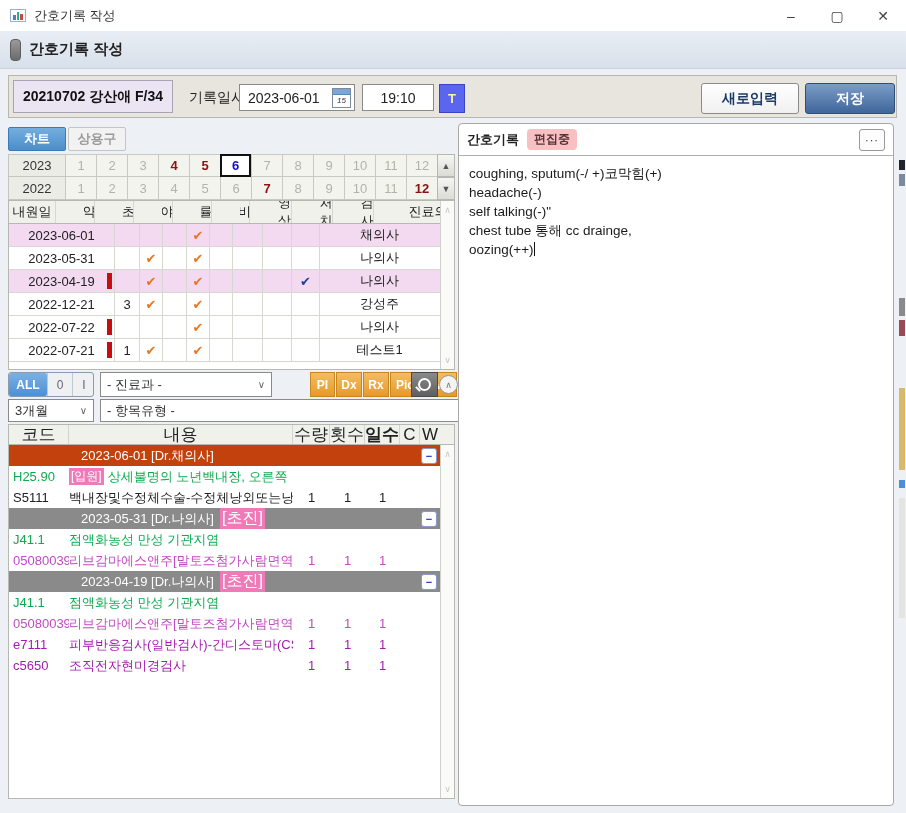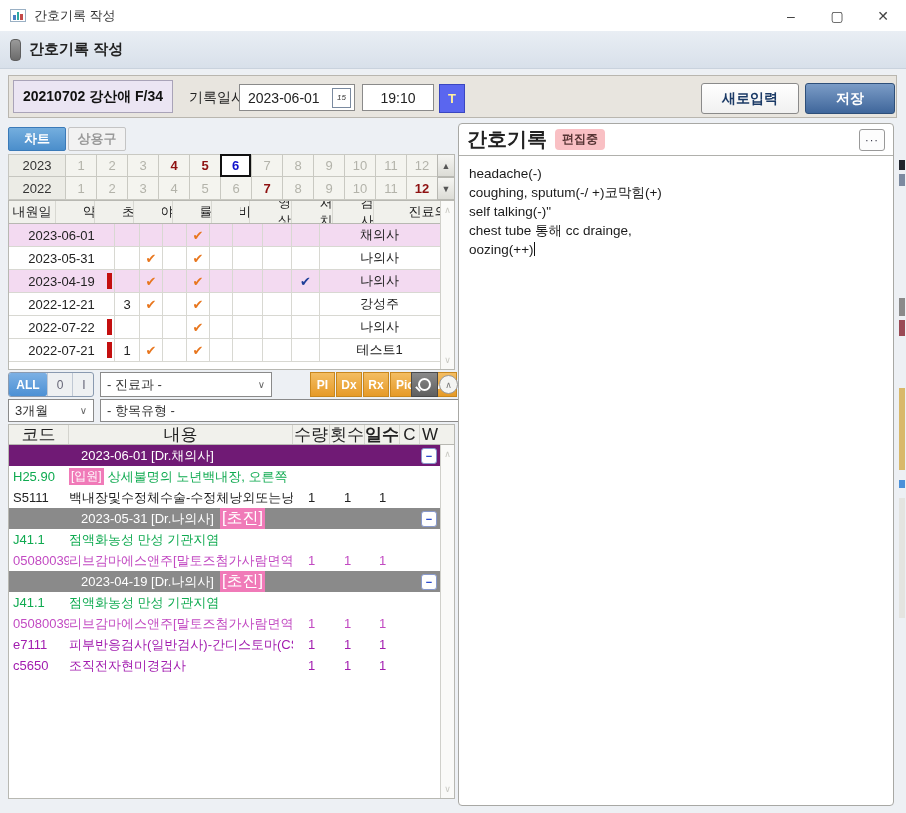--- a/index.html
+++ b/index.html
@@ -18,21 +18,21 @@
   .appheader{left:0;top:31px;width:906px;height:37px;background:linear-gradient(#e9eef4,#d8e0ea);border-bottom:1px solid #c9d2dd;display:flex;align-items:center;}
   .pill{width:9px;height:20px;border-radius:4px;background:linear-gradient(#9a9a9a,#6b6b6b);margin-left:10px;border:1px solid #5e5e5e;}
   .appheader .t{margin-left:8px;font-weight:bold;font-size:15px;color:#222;}
 
   
   .toolbar{left:8px;top:75px;width:889px;height:43px;background:#e8e5df;border:1px solid #b9b6af;box-sizing:border-box;}
   .patient{position:absolute;left:4px;top:4px;width:160px;height:33px;background:#ebe5f3;border:1px solid #a9a3b8;box-sizing:border-box;display:flex;align-items:center;justify-content:center;font-weight:bold;font-size:14px;color:#111;}
   .lbl-dt{position:absolute;left:180px;top:13px;font-size:14px;color:#222;}
   .inp{background:#fff;border:1px solid #8a8a8a;box-sizing:border-box;display:flex;align-items:center;font-size:14px;}
   .date-inp{position:absolute;left:230px;top:8px;width:116px;height:27px;padding-left:8px;}
-  .cal-ic{margin-left:auto;margin-right:3px;width:17px;height:18px;border:1px solid #7a8aa0;background:#fff;font-size:8px;display:flex;flex-direction:row;font-style:italic;}
+  .cal-ic{margin-left:auto;margin-right:3px;width:17px;height:18px;border:1px solid #7a8aa0;background:#fff;font-size:8px;display:flex;flex-direction:column;font-style:italic;}
   .cal-ic .top{height:5px;background:#7aa7d8;border-bottom:1px solid #5a87b8;}
   .cal-ic .num{flex:1;display:flex;align-items:center;justify-content:center;color:#333;}
   .time-inp{position:absolute;left:353px;top:8px;width:72px;height:27px;justify-content:center;}
   .t-btn{position:absolute;left:430px;top:8px;width:24px;height:27px;background:#5a66ef;border:1px solid #3a46c0;color:#ffef9e;font-weight:bold;display:flex;align-items:center;justify-content:center;}
   .btn-new{position:absolute;left:692px;top:7px;width:96px;height:29px;background:linear-gradient(#ffffff,#f0f0f0);border:1px solid #8a8a8a;border-radius:3px;display:flex;align-items:center;justify-content:center;font-weight:bold;color:#1b3a66;font-size:14px;}
   .btn-save{position:absolute;left:796px;top:7px;width:88px;height:29px;background:linear-gradient(#7b9cc6,#3f669b);border:1px solid #2e4f79;border-radius:3px;display:flex;align-items:center;justify-content:center;font-weight:bold;color:#fff;font-size:14px;}
 
   
   .lpanel{left:8px;top:123px;width:447px;height:683px;}
   .tabs{position:absolute;left:0;top:4px;display:flex;gap:2px;}
@@ -83,36 +83,36 @@
   .dd-period{position:absolute;left:0;top:0;width:86px;height:23px;}
   .dd-type{position:absolute;left:92px;top:0;width:384px;height:23px;gap:12px;}
 
   
   .list{position:absolute;left:0;top:301px;width:447px;height:375px;background:#fff;border:1px solid #b8b8b2;box-sizing:border-box;}
   .l-head{display:flex;height:20px;background:#f1f1ec;border-bottom:1px solid #b8b8b2;box-sizing:border-box;}
   .l-hcell{box-sizing:border-box;border-right:1px solid #d4d4ce;display:flex;align-items:center;justify-content:center;font-size:17px;color:#222;}
   .w-code{width:60px;}.w-text{width:224px;}.w-qty{width:37px;}.w-cnt{width:35px;}.w-days{width:35px;font-weight:bold;}.w-c{width:20px;}.w-w{width:20px;border-right:none;}
   .l-row{display:flex;height:21px;align-items:center;font-size:13px;}
   .l-group{color:#fff;position:relative;padding-left:72px;box-sizing:border-box;width:431px;}
-  .l-group.blue{background:#701a75;}
+  .l-group.blue{background:#c2410c;}
   .l-group.gray{background:#8a8a8a;}
   .g-badge{background:#f07ab8;color:#fff;margin-left:6px;padding:0 2px;font-size:16px;}
   .minus{position:absolute;right:3px;top:3px;width:14px;height:14px;background:#fff;border:1px solid #8899cc;border-radius:3px;display:flex;align-items:center;justify-content:center;color:#2244cc;font-weight:bold;font-size:11px;line-height:1;}
   .l-item .code{width:60px;padding-left:4px;box-sizing:border-box;overflow:hidden;white-space:nowrap;}
   .l-item .txt{width:224px;box-sizing:border-box;overflow:hidden;white-space:nowrap;display:flex;align-items:center;gap:4px;}
   .l-item .num{width:37px;text-align:center;}
   .l-item .num2{width:35px;text-align:center;}
   .cg{color:#0faa50;}.cm{color:#c24ac2;}.cb{color:#a21caf;}.ck{color:#222;}
   .i-badge{background:#f07ab8;color:#fff;padding:0 2px;font-size:12px;flex-shrink:0;}
   .l-scroll{position:absolute;right:0;top:20px;width:14px;height:353px;background:#fafaf8;border-left:1px solid #d0d0ca;display:flex;flex-direction:column;justify-content:space-between;align-items:center;color:#c8c8c2;font-size:9px;padding:4px 0;box-sizing:border-box;}
 
   
   .rpanel{left:458px;top:123px;width:436px;height:683px;background:#fff;border:1px solid #a8a8a4;border-radius:4px;box-sizing:border-box;}
   .r-head{height:31px;display:flex;align-items:center;border-bottom:1px solid #b0b0ac;padding:0 8px;}
-  .r-title{font-weight:bold;font-size:20px;color:#222;}
+  .r-title{font-weight:bold;font-size:13px;color:#222;}
   .r-badge{margin-left:8px;background:#f9c0c4;color:#553333;font-weight:bold;font-size:12px;padding:2px 7px;border-radius:4px;}
   .r-more{margin-left:auto;width:24px;height:20px;border:1px solid #999;border-radius:3px;background:#fdfdfd;display:flex;align-items:center;justify-content:center;color:#334;font-size:11px;letter-spacing:1px;}
   .r-note{padding:8px 10px;font-size:13.5px;color:#1a1a1a;line-height:19px;white-space:pre-wrap;}
   .cursor{display:inline-block;width:1px;height:14px;background:#111;vertical-align:-2px;}
 
   
   .edge-strip{left:898px;top:130px;width:8px;height:670px;}
   .edge-strip i{position:absolute;left:1px;width:6px;display:block;}
 </style>
 </head>
@@ -455,21 +455,21 @@
       </div>
   </div>
 </div>
 
 <div class="abs rpanel">
   <div class="r-head">
     <span class="r-title">간호기록</span>
     <span class="r-badge">편집중</span>
     <span class="r-more">···</span>
   </div>
-  <div class="r-note" id="note-area"><div>headache(-)</div><div>coughing, sputum(-/ +)코막힘(+)</div><div>self talking(-)"</div><div>chest tube 통해 cc drainge,</div><div>oozing(++)<span class="cursor"></span></div></div>
+  <div class="r-note" id="note-area"><div>coughing, sputum(-/ +)코막힘(+)</div><div>headache(-)</div><div>self talking(-)"</div><div>chest tube 통해 cc drainge,</div><div>oozing(++)<span class="cursor"></span></div></div>
 </div>
 
 <div class="abs edge-strip" id="edge-strip">
     <i style="top: 30px; height: 10px; background: rgb(32, 36, 44);"></i>
     <i style="top: 44px; height: 12px; background: rgb(124, 138, 160);"></i>
     <i style="top: 168px; height: 18px; background: rgb(138, 138, 138);"></i>
     <i style="top: 190px; height: 16px; background: rgb(154, 74, 85);"></i>
     <i style="top: 258px; height: 82px; background: rgb(217, 185, 106);"></i>
     <i style="top: 350px; height: 8px; background: rgb(74, 144, 217);"></i>
     <i style="top: 368px; height: 120px; background: rgb(228, 228, 224);"></i>

